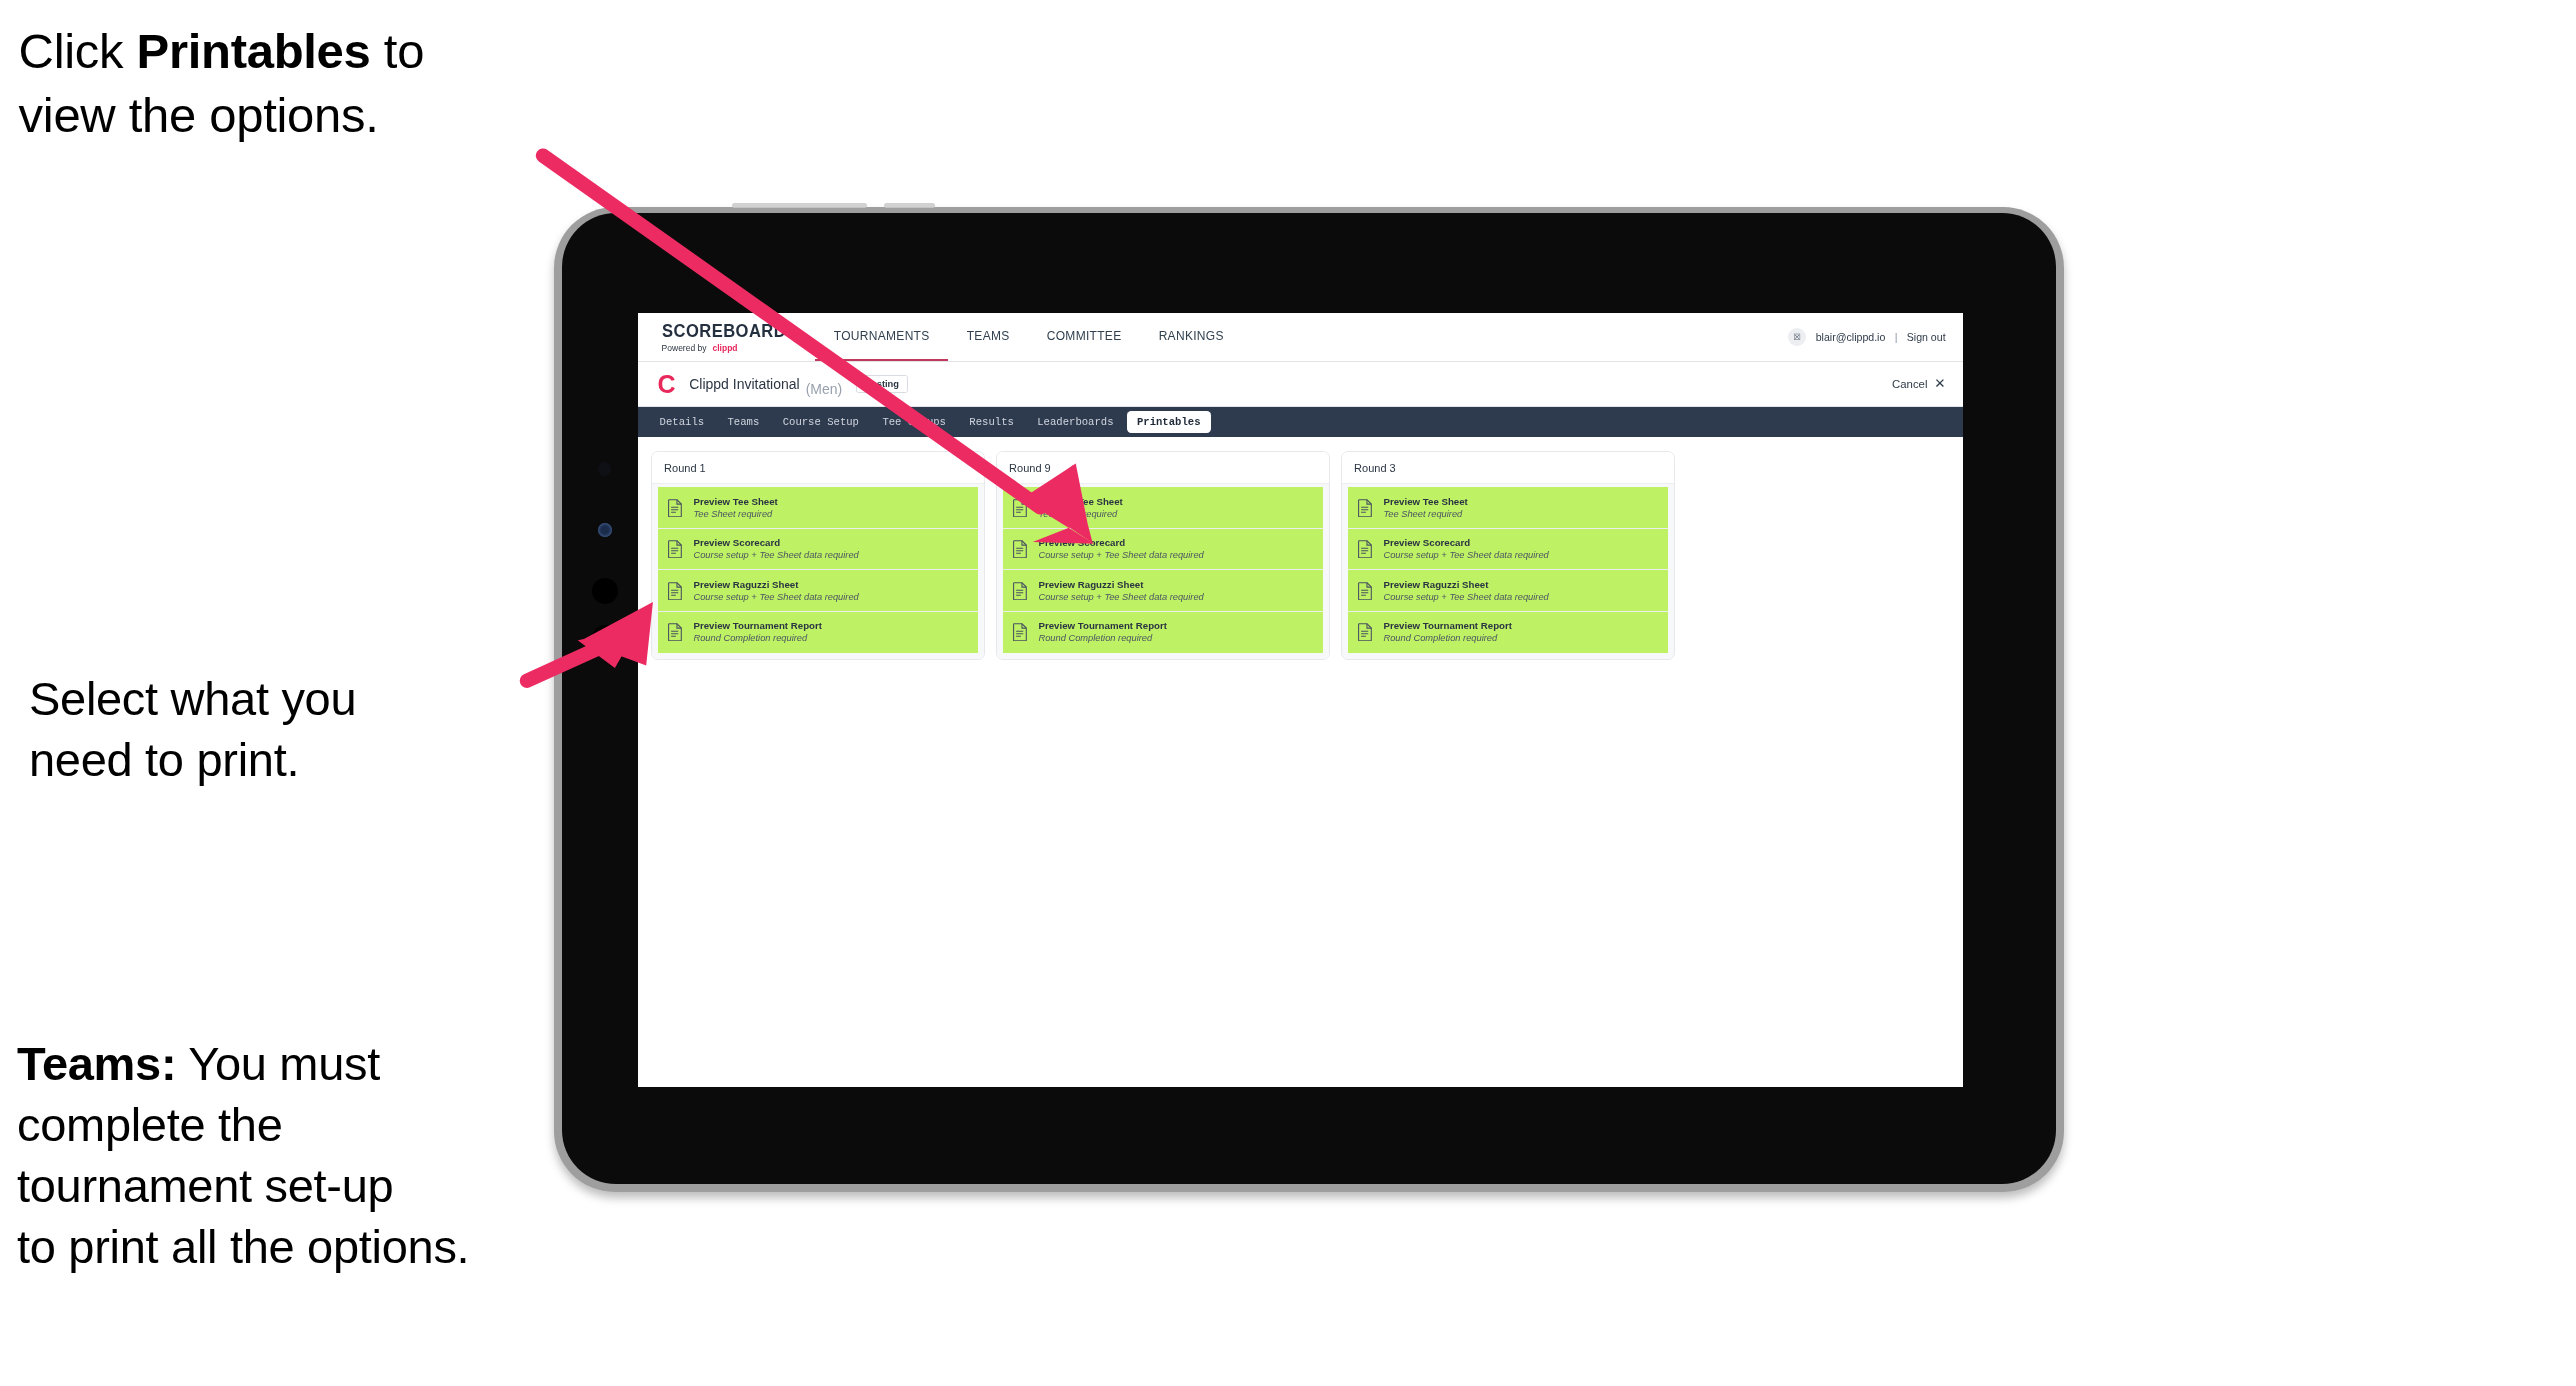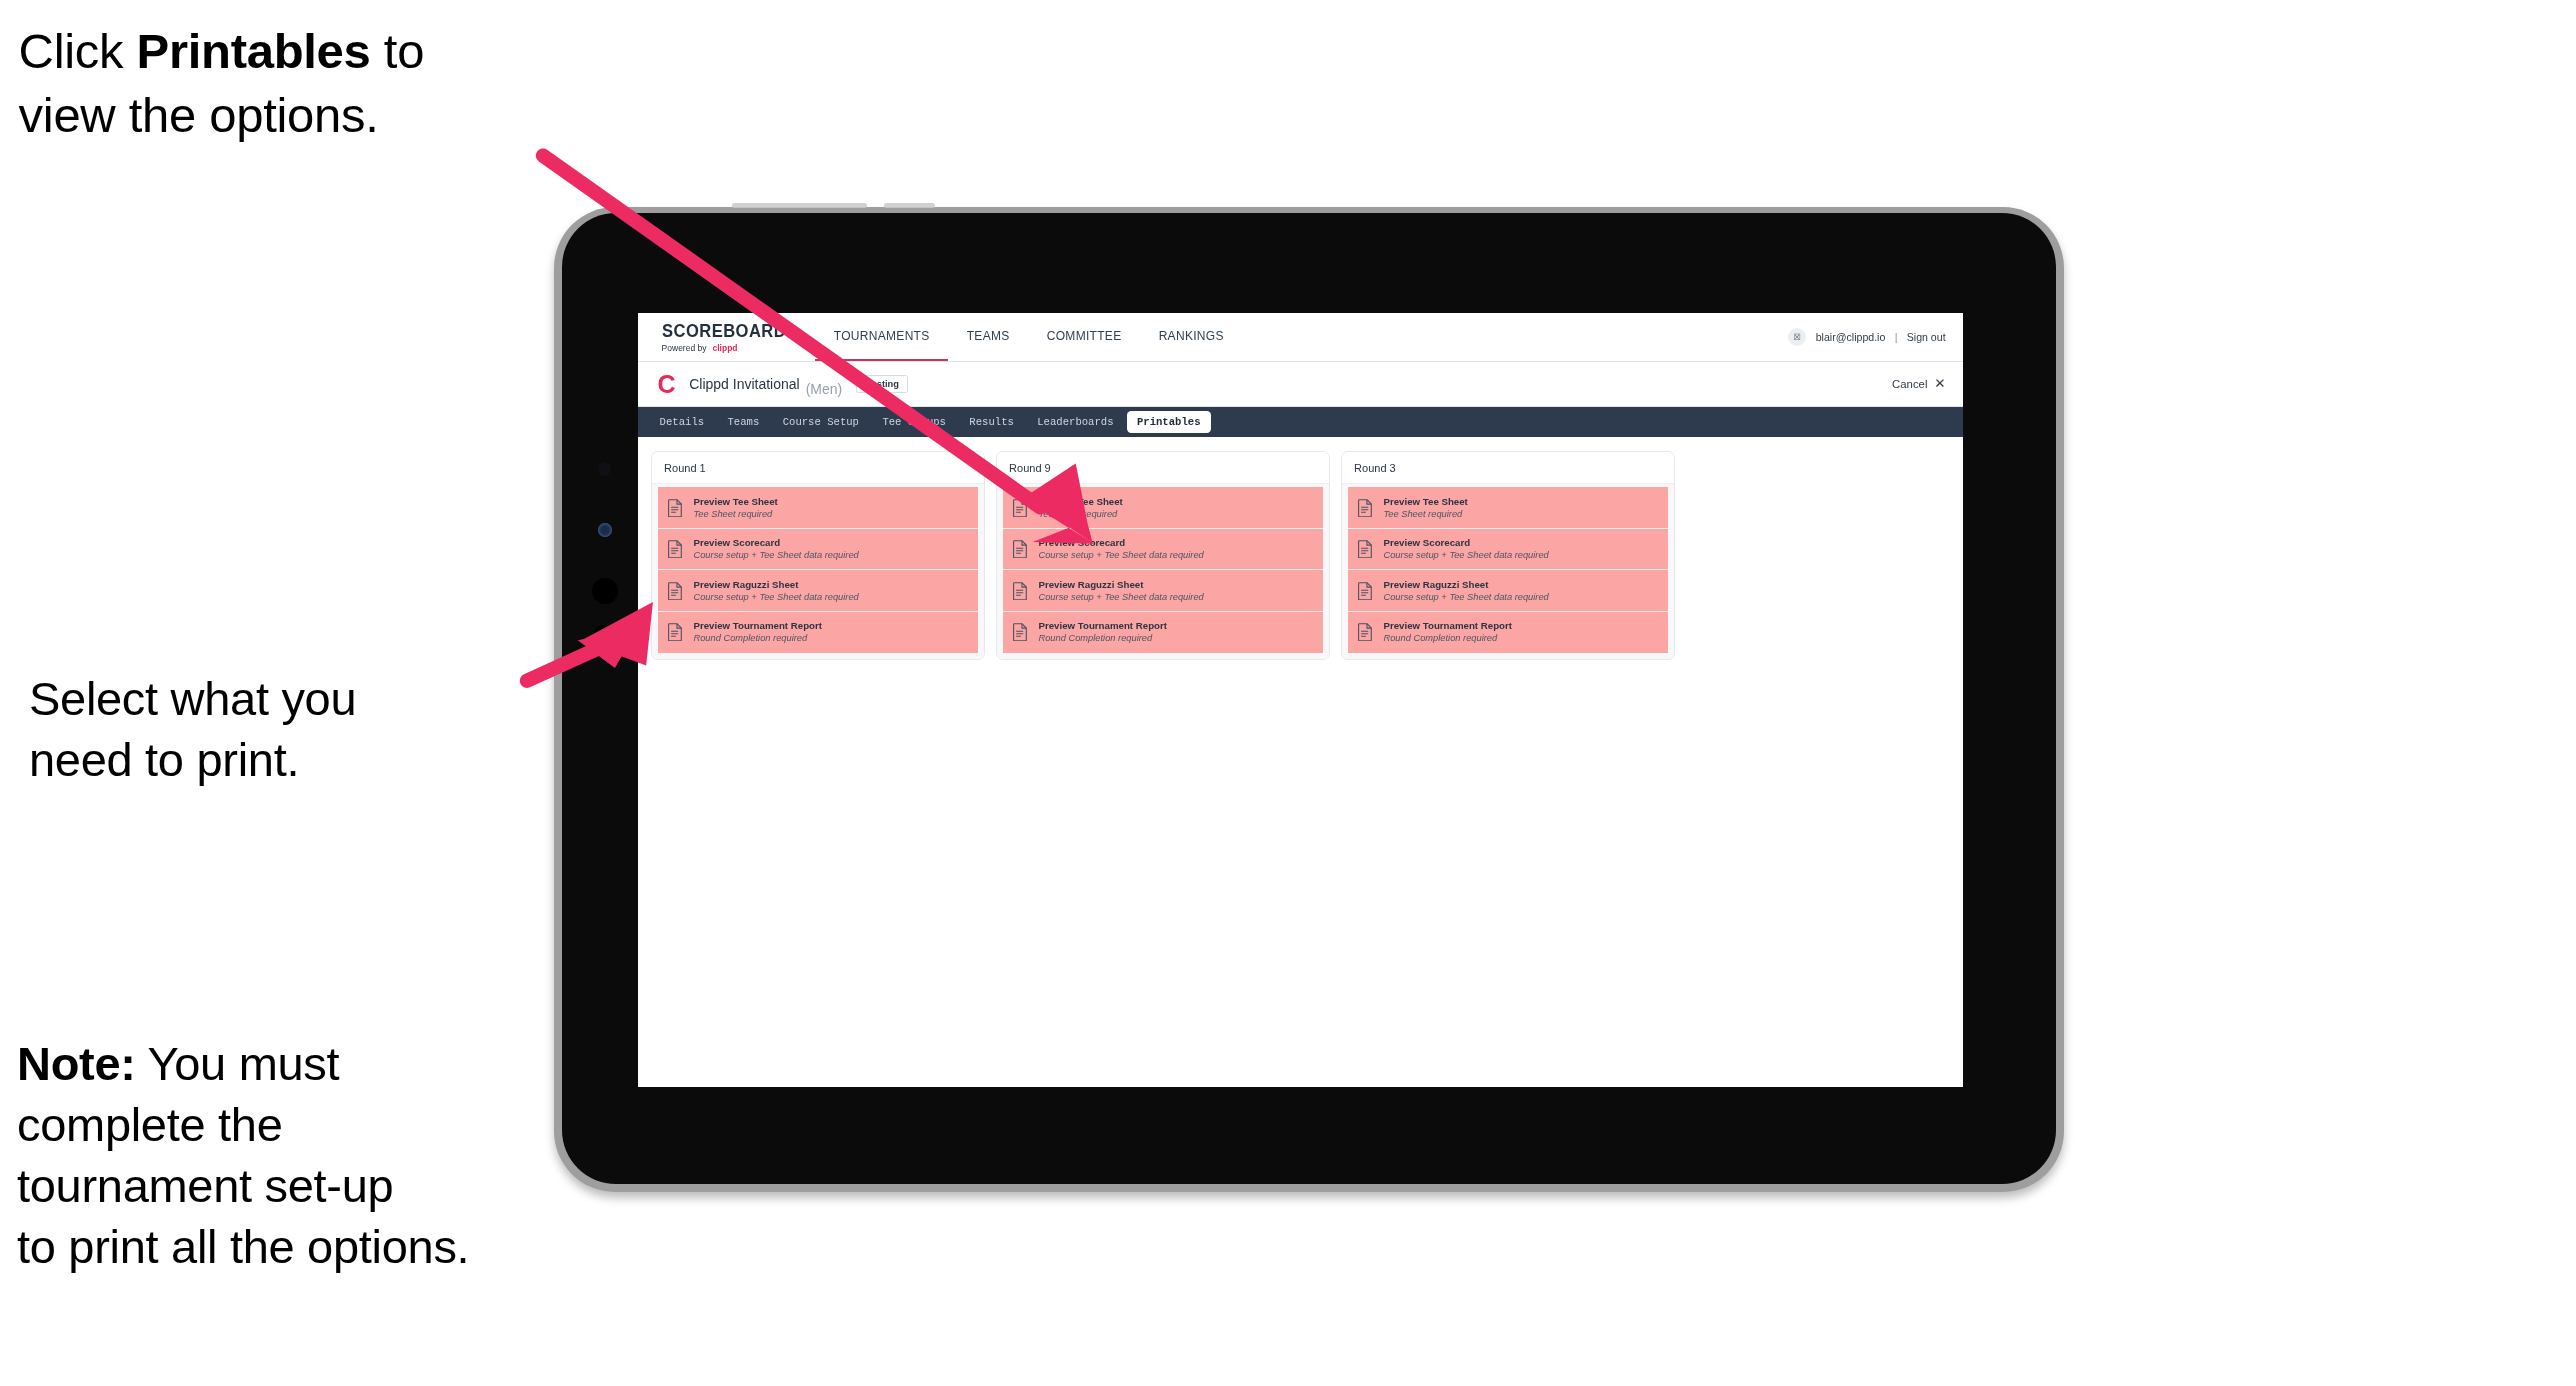--- a/index.html
+++ b/index.html
@@ -137,41 +137,41 @@
     width:332px;border:0.8px solid #e6e8ec;border-radius:7px;background:#ffffff;
     overflow:hidden;
   }
   .round-head{
     padding:9.3px 12px;font-size:11px;color:#2b3644;background:#fff;
     border-bottom:0.8px solid #eceef1;
   }
   .round-body{background:#f7f8f9;padding:3.4px 6px 6.8px 6px;}
   .print-item{
     display:flex;align-items:center;gap:11px;
-    background:#fca5a5;
+    background:#bef264;
     padding:8.5px 10px;
     border-bottom:0.8px solid #ebedef;
     cursor:pointer;
   }
   .print-item:last-child{border-bottom:none;}
   .doc-icon{flex:0 0 auto;width:14.4px;height:18px;display:block;}
   .pi-text{display:flex;flex-direction:column;gap:1.7px;}
   .pi-title{font-size:9.7px;font-weight:700;color:#2b3442;line-height:1.15;}
   .pi-sub{font-size:9.3px;font-style:italic;color:#4c5563;line-height:1.15;}
 </style>
 </head>
 <body>
 
 <div class="annot" id="annot-1"><span>Click </span><b>Printables</b><span> to
 view the options.</span></div>
 
 <div class="annot" id="annot-2">Select what you
  need to print.</div>
 
-<div class="annot" id="annot-3"><b>Note:</b><span> You must
+<div class="annot" id="annot-3"><b>Teams:</b><span> You must
 complete the
 tournament set-up
 to print all the options.</span></div>
 
 <div id="tablet">
   <div id="top-speaker"></div>
   <div id="top-speaker2"></div>
   <div id="tablet-inner">
     <div class="side-dot" id="cam-lens"></div>
     <div class="side-dot" id="cam-led"></div>

